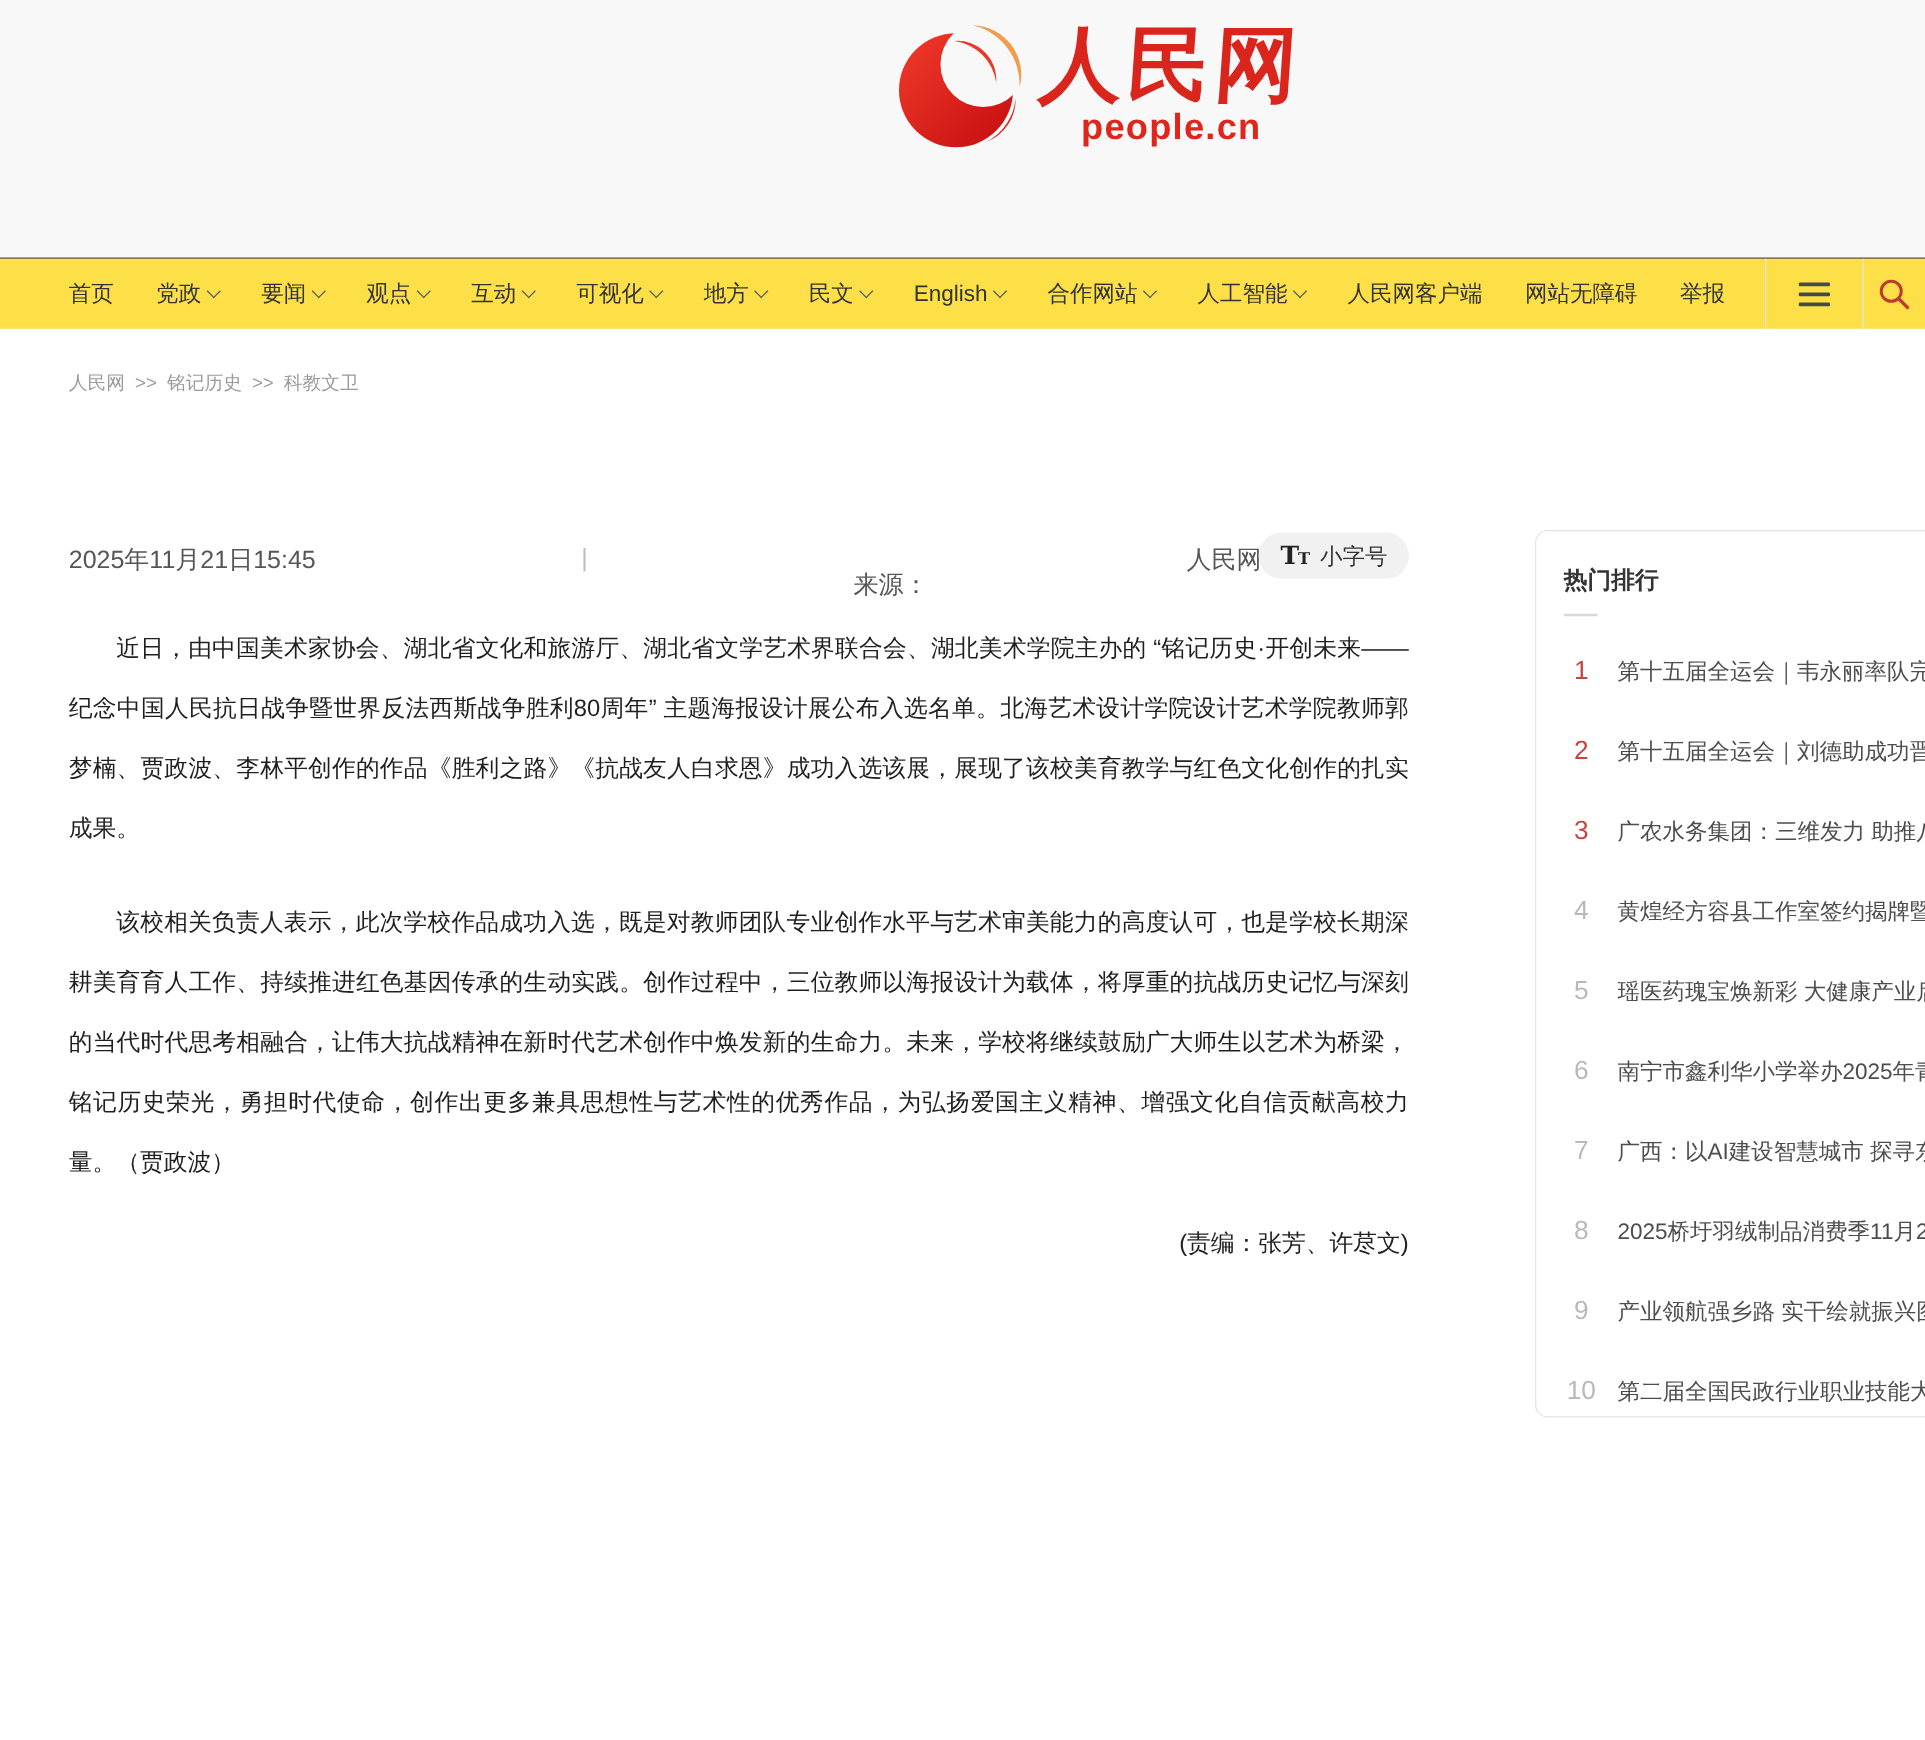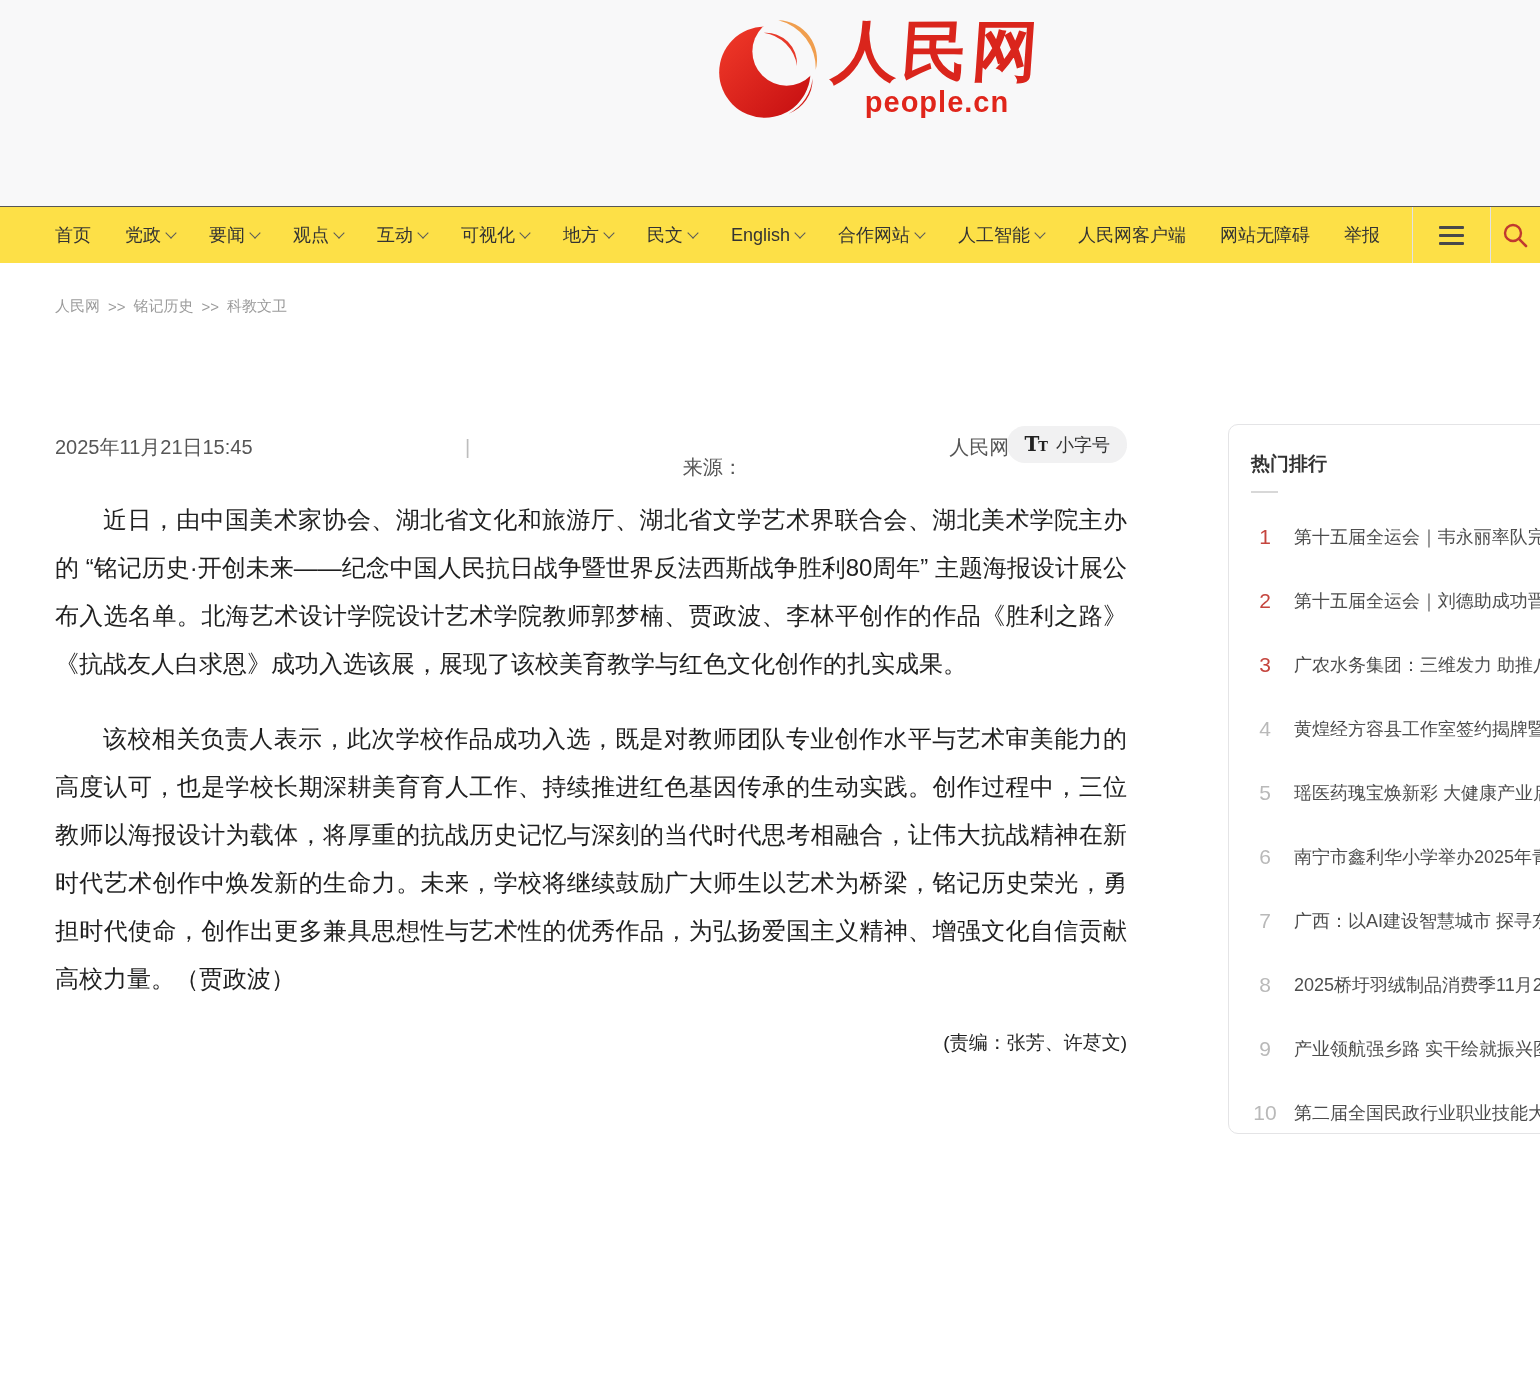--- a/index.html
+++ b/index.html
@@ -35,21 +35,21 @@
   .article-title { font-size:44px; line-height:57px; font-weight:600; color:#141414; }
   .meta { position:relative; margin-top:34px; height:38px; display:flex; align-items:center; font-size:20px; color:#565656;justify-content:space-between; }
   .meta .sep { margin:0 12px; color:#bdbdbd; }
   .meta .src-label { margin-right:6px;margin-top:40px; }
   .font-pill { position:absolute; right:0; top:-2px; background:#f1f1f2; border:none; border-radius:18px; padding:6px 17px; font-size:18px; color:#333; display:flex; align-items:baseline; gap:8px; cursor:pointer; font-family:inherit; }
   .t-icon { display:inline-flex; align-items:baseline; font-family:"DejaVu Serif","Liberation Serif",serif; font-weight:700; color:#222; }
   .t-big { font-size:20px; }
   .t-small { font-size:13px; margin-left:-1px; }
 
   .article-body { margin-top:30px; }
-  .article-body p { font-size:24px; line-height:48px; color:#1f1f1f; text-indent:2em; text-align:justify; margin-bottom:27px; }
+  .article-body p { font-size:19px; line-height:48px; color:#1f1f1f; text-indent:2em; text-align:justify; margin-bottom:27px; }
   .editor-line { text-align:right; font-size:19px; color:#222; margin-top:4px; }
 
   
   .hot-box { position:absolute; left:1228px; top:424px; width:400px; height:710px; background:#fff; border:1px solid #e4e4e6; border-radius:10px; padding:26px 0 0 22px; }
   .hot-title { font-size:19px; font-weight:600; color:#333; }
   .hot-underline { width:27px; border-top:2px solid #d8d8d8; margin-top:14px; }
   .hot-list { list-style:none; margin-top:12px; }
   .hot-list li { height:64px; display:flex; align-items:center; gap:15px; }
   .rank { min-width:28px; font-size:21px; color:#b9b9b9; text-align:center; flex:none; }
   .hot-list li:nth-child(-n+3) .rank { color:#c5453e; }

